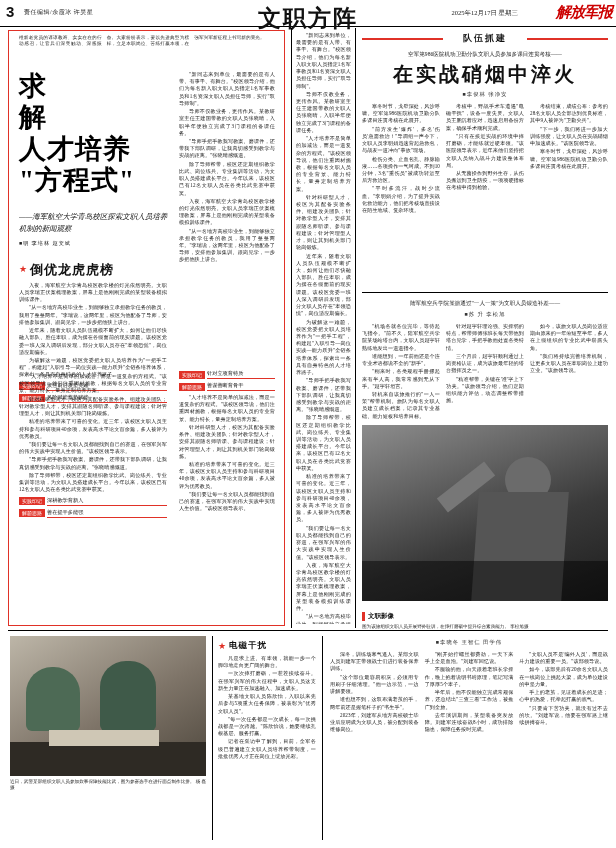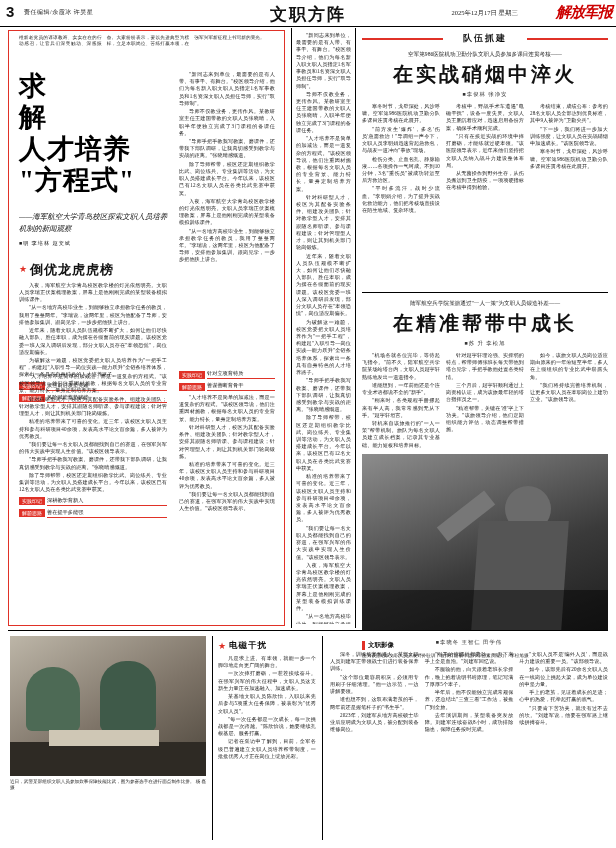--- a/index.html
+++ b/index.html
@@ -3,21 +3,21 @@
 <meta charset="utf-8">
 <style>
   html,body{margin:0;padding:0;background:#fff;}
   body{width:616px;height:848px;font-family:"Liberation Serif",serif;color:#111;overflow:hidden;position:relative;}
   .page{position:relative;width:616px;height:848px;}
 
   
   .masthead{position:absolute;left:0;top:0;width:616px;height:26px;border-bottom:1px solid #000;}
   .page-num{position:absolute;left:6px;top:3px;font-size:15px;font-weight:bold;font-family:"Liberation Sans",sans-serif;}
   .mast-left{position:absolute;left:24px;top:8px;font-size:6px;letter-spacing:.5px;color:#222;}
-  .mast-title{position:absolute;left:0;top:3px;width:616px;text-align:center;font-size:17px;font-weight:bold;letter-spacing:2px;font-family:"Liberation Serif",serif;}
+  .mast-title{position:absolute;left:0;top:3px;width:616px;text-align:center;font-size:23px;font-weight:bold;letter-spacing:2px;font-family:"Liberation Serif",serif;}
   .mast-date{position:absolute;right:98px;top:9px;font-size:6.5px;color:#222;}
   .mast-logo{position:absolute;right:4px;top:0px;width:92px;height:24px;display:flex;align-items:center;justify-content:flex-end;}
   .mast-logo .cn{font-size:15px;font-weight:bold;font-style:italic;color:#c00;letter-spacing:-1px;font-family:"Liberation Serif",serif;}
 
   
   .col-text{font-size:5.1px;line-height:1.42;text-align:justify;color:#1a1a1a;letter-spacing:.1px;}
   .col-text p{margin:0 0 1px 0;text-indent:10px;}
 
   
   .feature{position:absolute;left:8px;top:30px;width:277px;height:596px;border:1.6px solid #e03127;box-sizing:border-box;}
@@ -200,21 +200,20 @@
       <div class="col-text" style="flex:1;">
         <p>考核结束，成绩公布：参考的28名文职人员全部达到优良标准，其中9人被评为"卫勤尖兵"。</p>
         <p>"下一步，我们将进一步加大训练强度，让文职人员在实战硝烟中加速成长。"该医院领导说。</p>
         <p>寒冬时节，戈壁深处，风沙呼啸。空军第986医院机动卫勤分队多课目连贯考核在此展开。</p>
       </div>
     </div>
   </div>
 
   <div style="position:absolute;left:362px;top:300px;width:246px;">
     <div class="shoulder">陆军航空兵学院某旅通过"一人一策"为文职人员锻造补差——</div>
-    <div class="sect-title-lg">在精准帮带中成长</div>
     <div class="subline">■苏 升    李松旭</div>
 
     <div style="display:flex;gap:6px;margin-top:5px;">
       <div class="col-text" style="flex:1;">
         <p>"机场各就各位完毕，等待起飞指令。"前不久，陆军航空兵学院某场站塔台内，文职人员赵宇轩熟练地发出一道道指令。</p>
         <p>谁能想到，一年前他还是个连专业术语都说不全的"新手"。</p>
         <p>"刚来时，各类规程手册摞起来有半人高，我常常感到无从下手。"赵宇轩坦言。</p>
         <p>转机来自该旅推行的"一人一策"帮带机制。旅队为每名文职人员建立成长档案，记录其专业基础、能力短板和培养目标。</p>
       </div>
       <div class="col-text" style="flex:1;">

